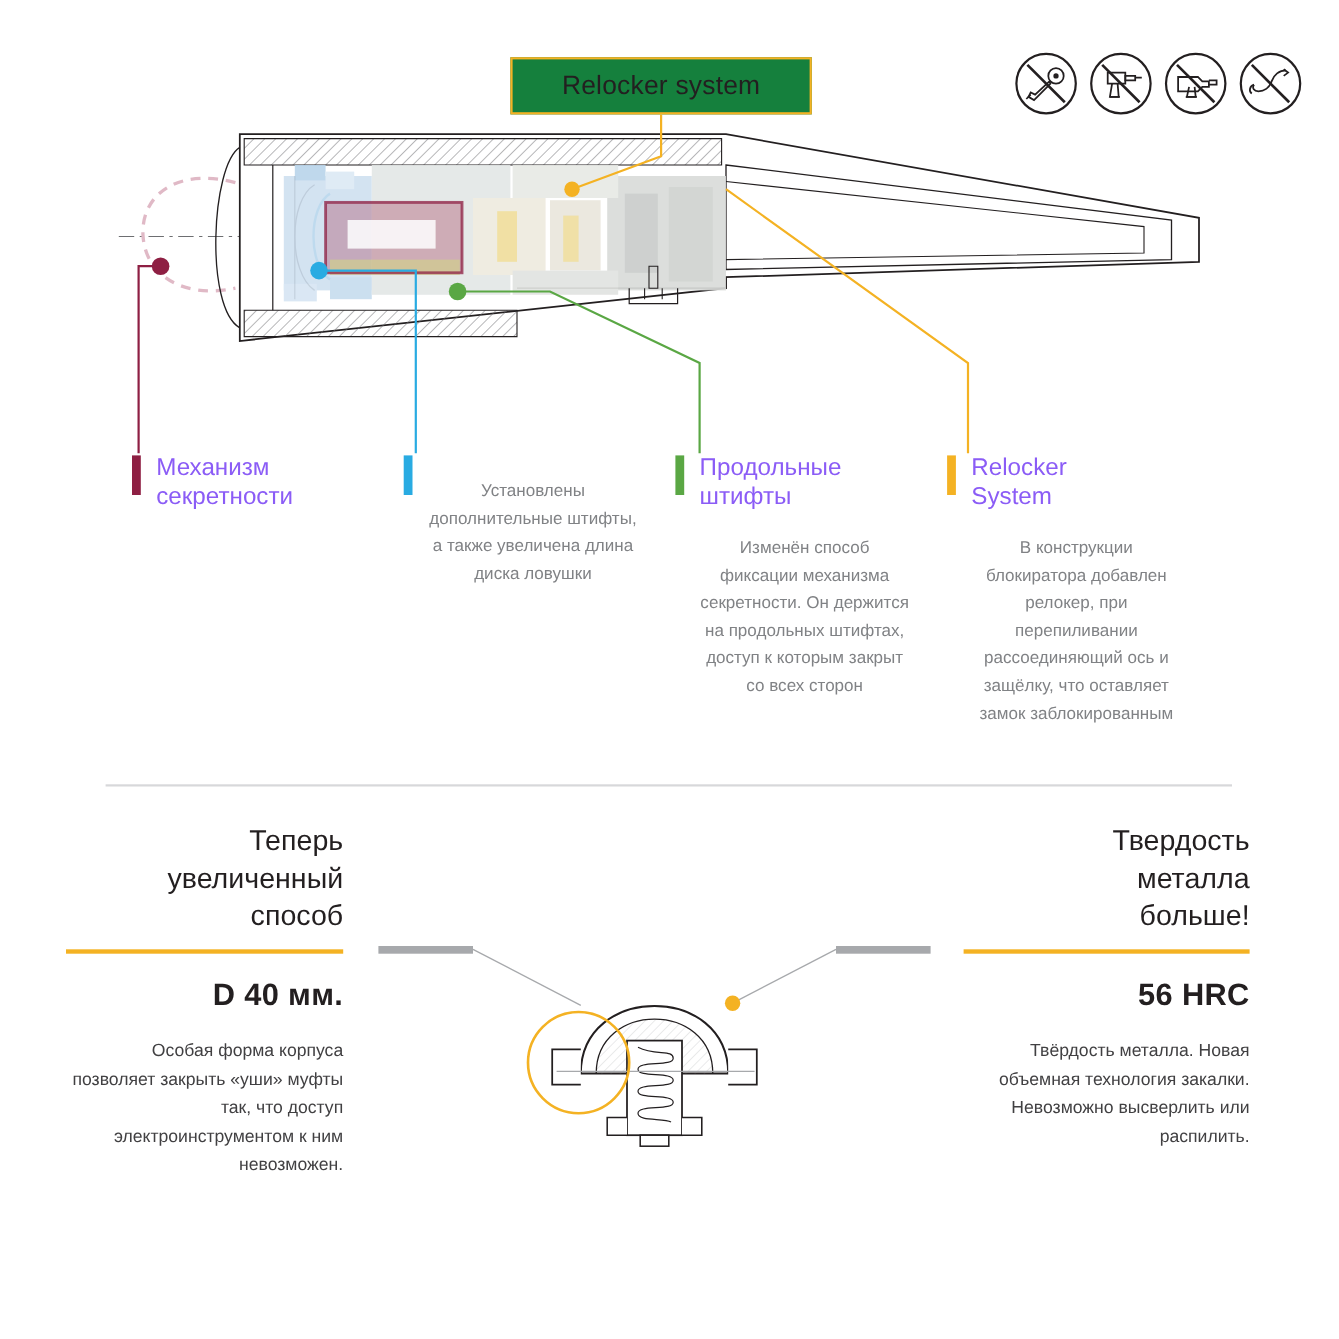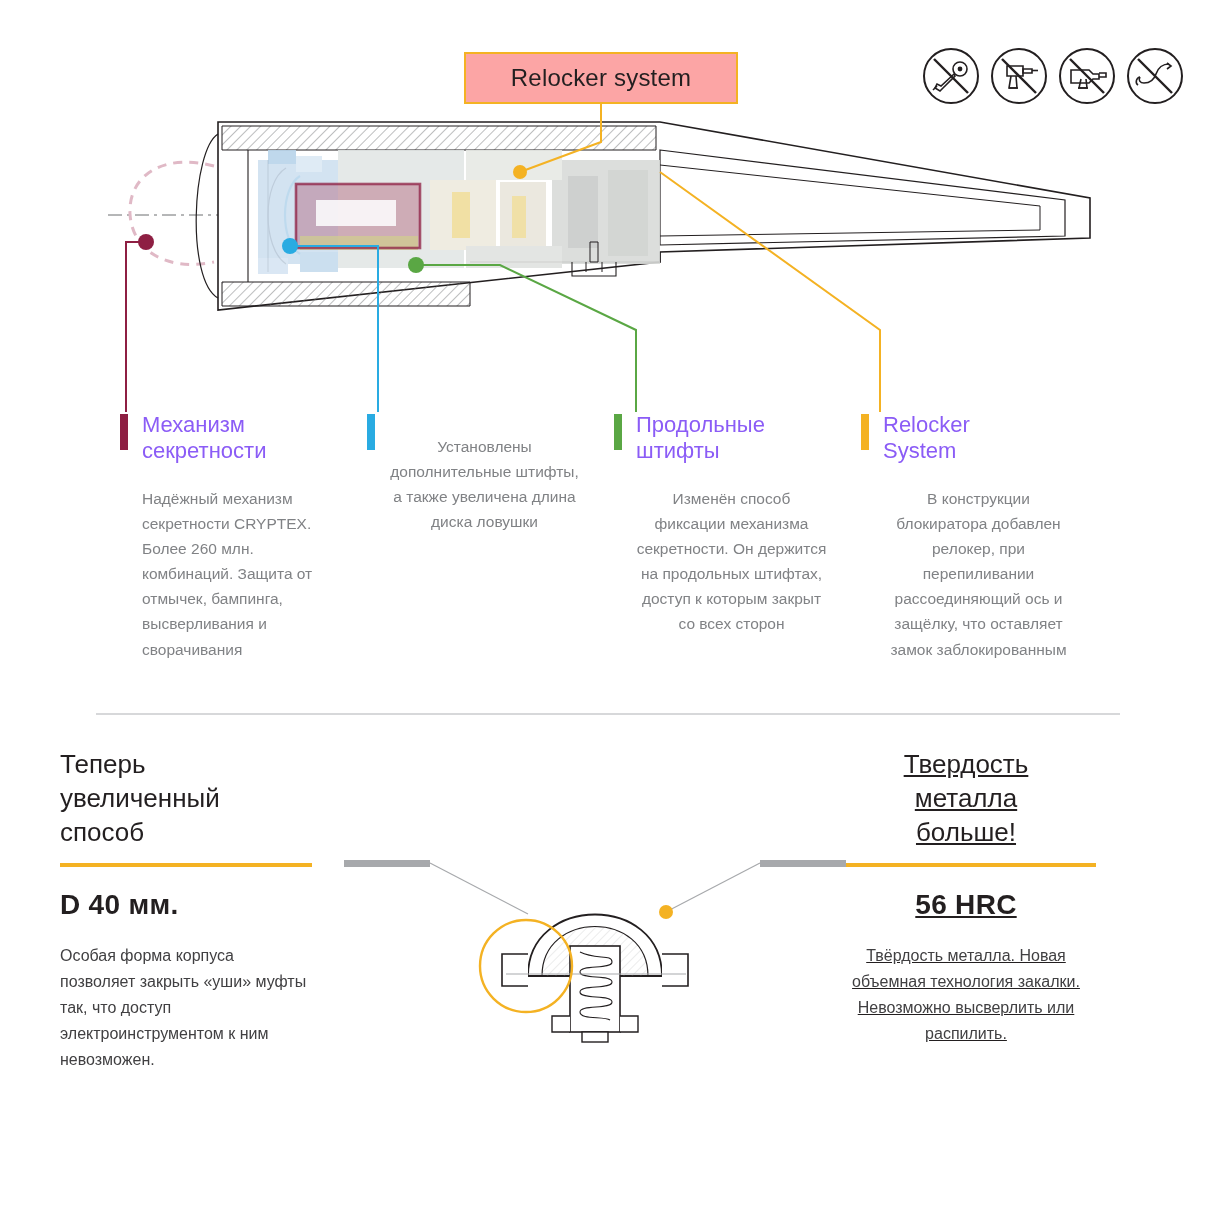--- a/index.html
+++ b/index.html
@@ -21,21 +21,21 @@
     position: absolute;
     left: 464px;
     top: 52px;
     width: 274px;
     height: 52px;
     border: 2px solid #f4b223;
     box-sizing: border-box;
     display: flex;
     align-items: center;
     justify-content: center;
-    background: #fca5a5;
+    background: #15803d;
   }
   .callout-box span {
     font-size: 24px;
     color: #231f20;
     letter-spacing: 0.2px;
   }
 
   .icon-row {
     position: absolute;
     right: 34px;
@@ -107,28 +107,28 @@
     height: 2px;
     background: #d7d8da;
   }
 
   
   .bottom-left {
     position: absolute;
     left: 60px;
     top: 748px;
     width: 252px;
+    text-align: right;
   }
   .bottom-right {
     position: absolute;
-    left: 836px;
+    left: 876px;
     top: 748px;
     width: 260px;
-    text-align: center;
-    text-decoration: underline;
+    text-align: right;
   }
   .bottom-left h2, .bottom-right h2 {
     margin: 0;
     font-size: 26px;
     font-weight: normal;
     line-height: 1.3;
     color: #231f20;
   }
   .rule {
     height: 4px;
@@ -288,21 +288,20 @@
 </svg>
 
 <div class="features">
 
   <div class="feature f1">
     <div class="bar" style="background:#8e1f43"></div>
     <h3>
       <span>Механизм</span><br>
       <span>секретности</span>
     </h3>
-    <p>Надёжный механизм секретности CRYPTEX. Более 260 млн. комбинаций. Защита от отмычек, бампинга, высверливания и сворачивания</p>
   </div>
 
   <div class="feature f2">
     <div class="bar" style="background:#29abe2"></div>
     <p>Установлены дополнительные штифты, а также увеличена длина диска ловушки</p>
   </div>
 
   <div class="feature f3">
     <div class="bar" style="background:#5aa744"></div>
     <h3>

